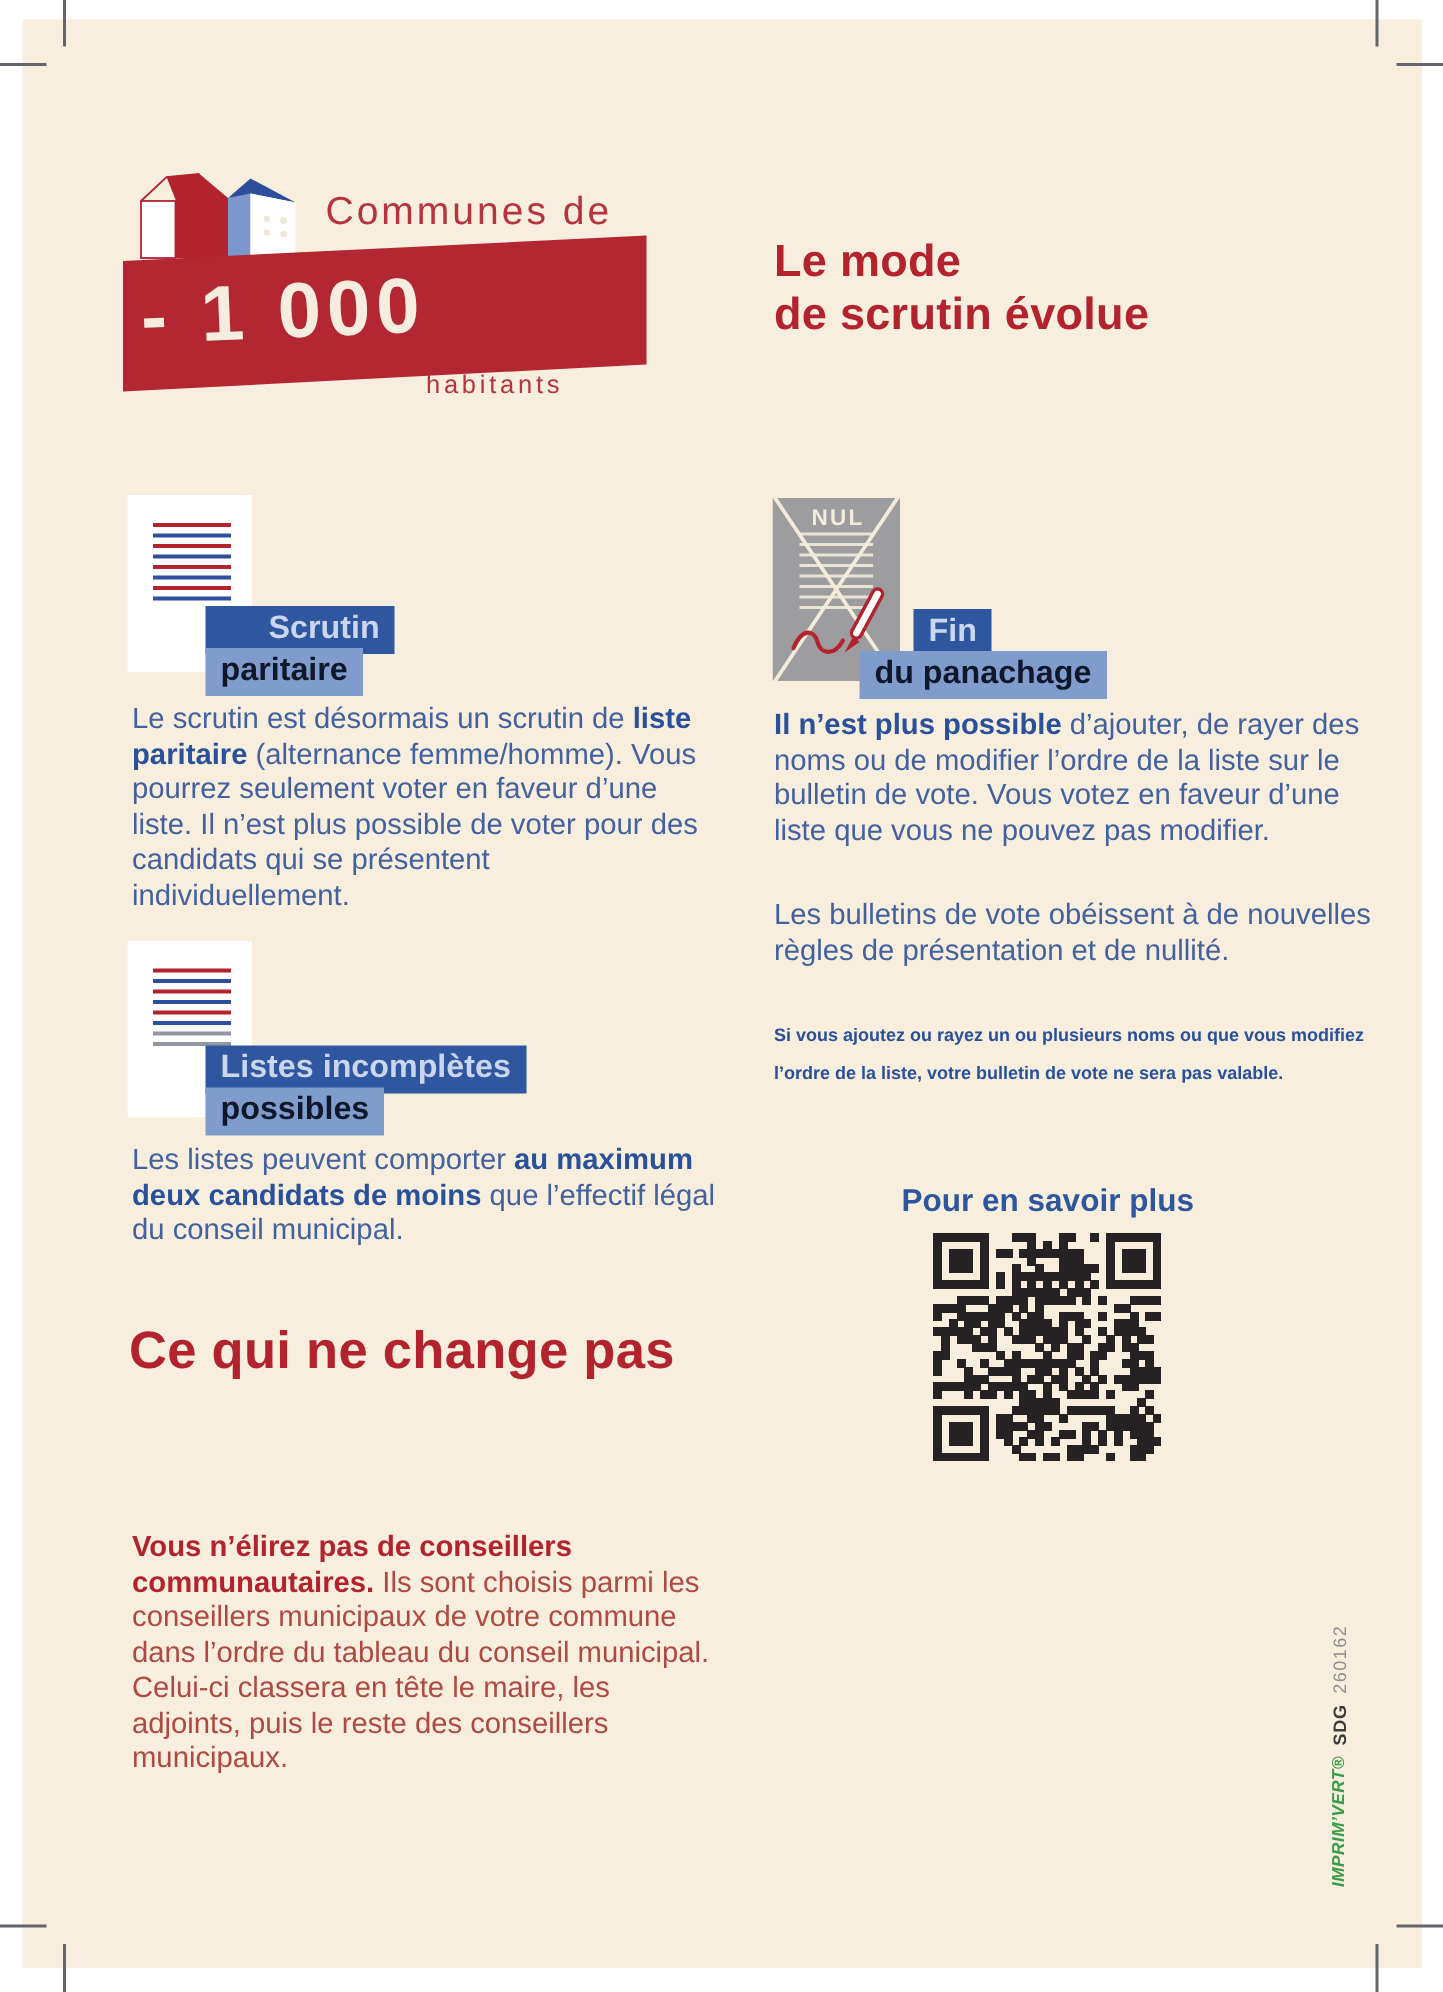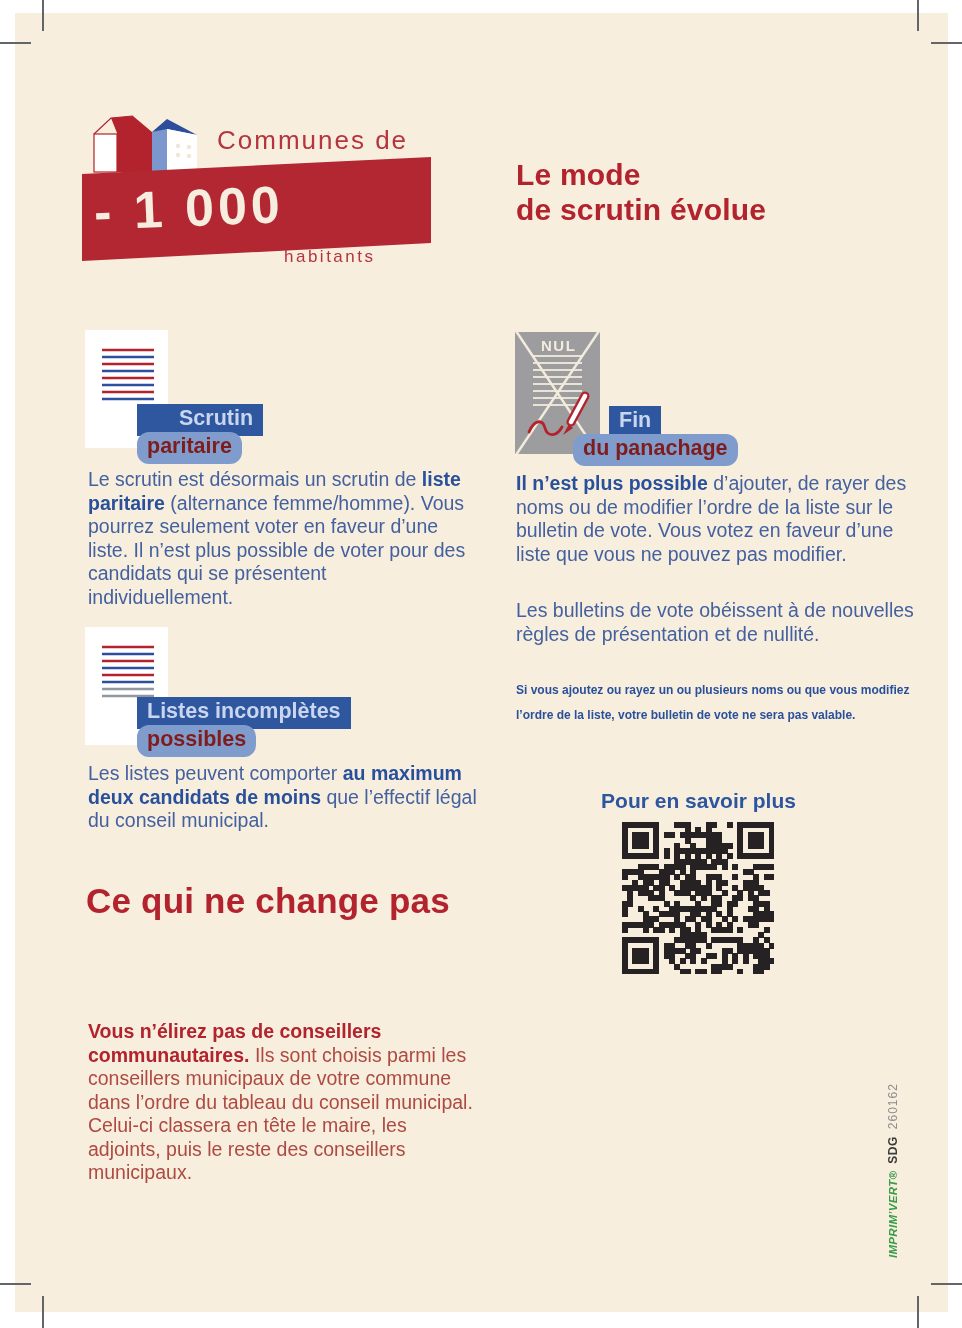--- a/index.html
+++ b/index.html
@@ -7,21 +7,21 @@
   .canvas{position:relative;width:962px;height:1328px;background:#ffffff;overflow:hidden;}
   .sheet{position:absolute;left:15px;top:13px;width:933px;height:1299px;background:#f7eede;}
   .mark{position:absolute;background:#64656a;}
   .abs{position:absolute;}
   .logo-communes{font-size:26px;color:#b5343d;letter-spacing:2px;font-weight:500;}
   .logo-number{font-size:52px;font-weight:800;color:#f6edde;letter-spacing:4px;transform:rotate(-2.4deg);transform-origin:left center;}
   .logo-habitants{font-size:17px;color:#b5343d;letter-spacing:2.5px;}
   .page-title{font-size:30px;font-weight:800;color:#b2232e;line-height:1.18;letter-spacing:.2px;}
   .badge{position:absolute;font-weight:700;font-size:21.5px;line-height:1;padding:4px 10px 6px;white-space:nowrap;}
   .badge.dark{background:#2f57a0;color:#c9d6ee;}
-  .badge.light{background:#7f9ccd;color:#7f1d1d;border-radius:12px;}
+  .badge.light{background:#7f9ccd;color:#0f172a;}
   .para{position:absolute;font-size:19.5px;line-height:23.5px;margin:0;}
   .blue{color:#44619f;}
   .blue b{color:#29509b;font-weight:700;}
   .red{color:#ae4a42;}
   .red b{color:#b2232e;font-weight:700;}
   .h-red{position:absolute;font-size:35px;font-weight:800;color:#b2232e;letter-spacing:.2px;}
   .bold-blue{color:#29509b;font-weight:700;font-size:12px;line-height:25px;}
   .more-info{position:absolute;text-align:center;font-size:21px;font-weight:800;color:#2d569e;}
   .nul-label{position:absolute;color:#f3ecdc;font-size:15px;font-weight:700;letter-spacing:1.5px;}
   .vert-strip{position:absolute;left:803px;top:1165px;width:180px;height:20px;transform:rotate(-90deg);display:flex;align-items:center;gap:7px;}

